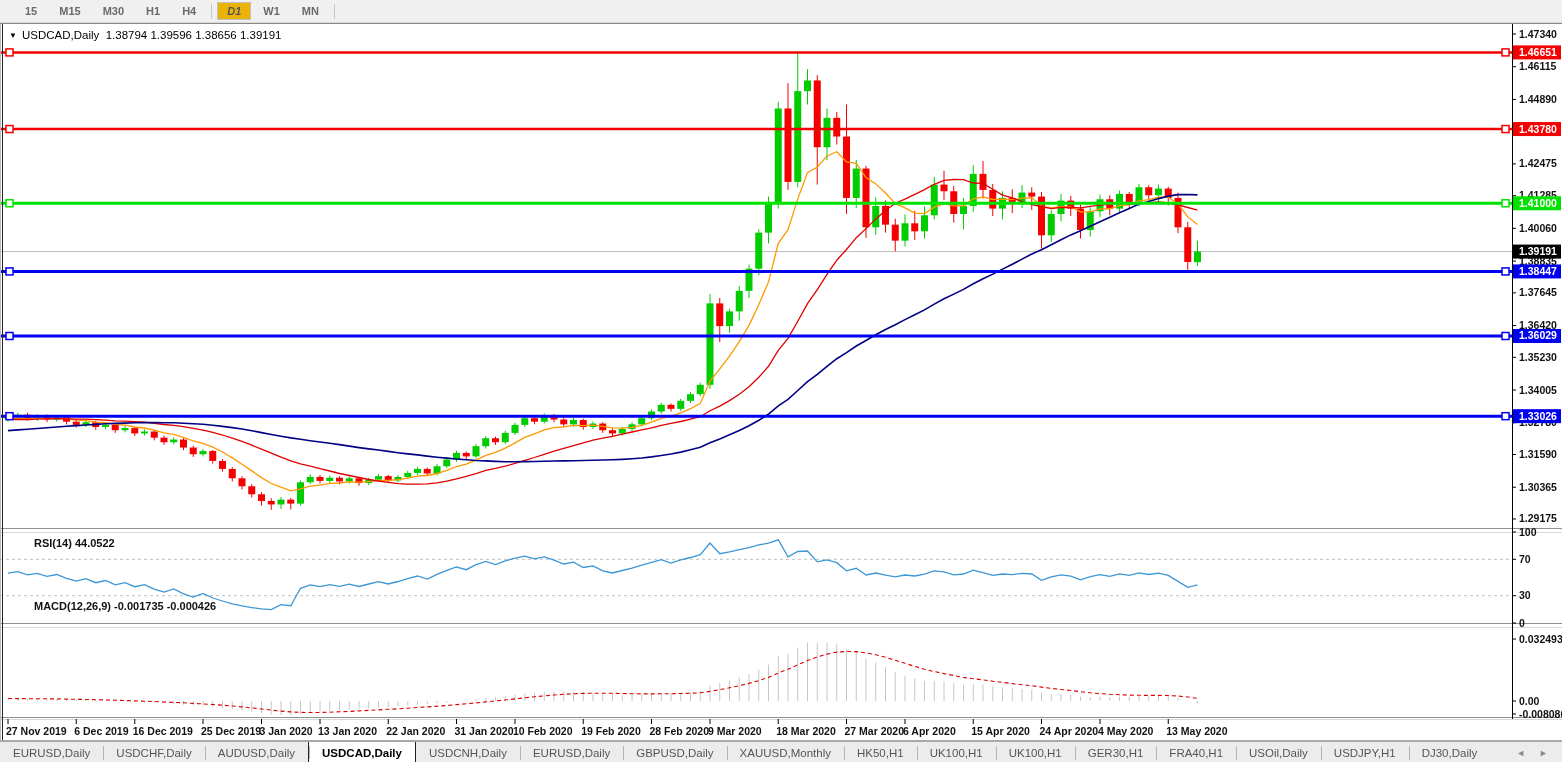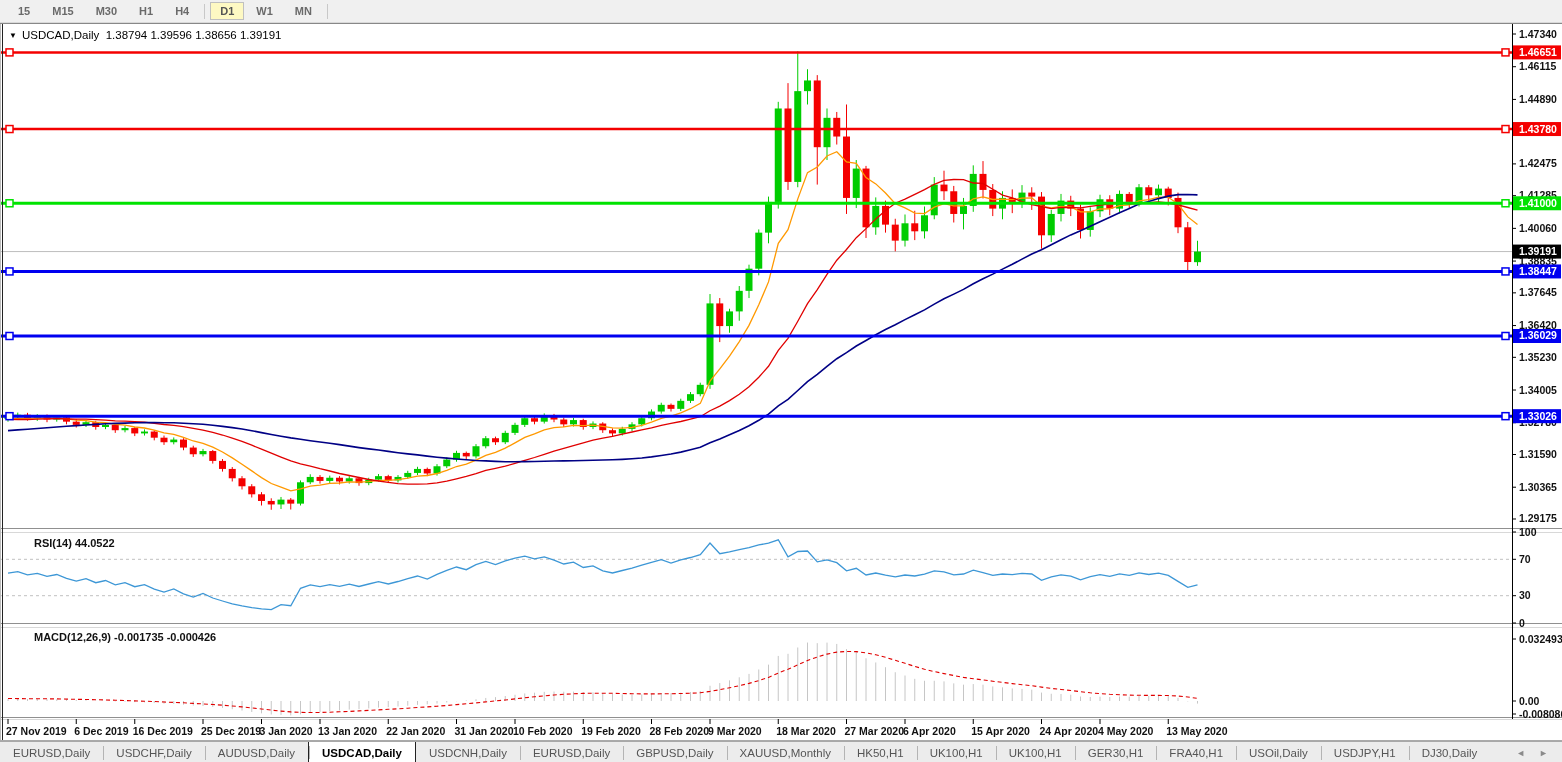--- a/index.html
+++ b/index.html
@@ -1,21 +1,21 @@
 <!DOCTYPE html>
 <html><head>
 <meta charset="utf-8">
 <style>
   html,body{margin:0;padding:0;background:#f0f0f0;width:1562px;height:762px;overflow:hidden;
     font-family:"Liberation Sans","DejaVu Sans",sans-serif;}
   
   .toolbar{height:22px;display:flex;align-items:center;background:#f0f0f0;border-bottom:1px solid #d9d9d9;
-    padding-left:7px;user-select:none;}
+    padding-left:14px;user-select:none;}
   .tfbtn{font-size:11px;font-weight:bold;color:#6a6a6a;padding:2px 9px;margin:0 1px;border:1px solid transparent;cursor:pointer;}
-  .tfbtn.active{background:#fef9c3;border:1px solid #c0c0c0;color:#555;}
+  .tfbtn.active{background:#eab308;border:1px solid #c0c0c0;color:#555;font-style:italic;}
   .tbsep{width:1px;height:15px;background:#c8c8c8;margin:0 4px;}
   
   .chartwrap{position:relative;width:1562px;height:718px;background:#fff;}
   .chartwrap svg{display:block;}
   .overlay{position:absolute;left:9px;color:#000;white-space:nowrap;pointer-events:none;}
   .title-row{top:6px;font-size:11.5px;font-weight:normal;}
   .title-row .caret{font-size:8px;vertical-align:1px;margin-right:5px;}
   .ind-label{font-size:11px;font-weight:600;color:#111;padding-left:25px;}
   
   .tabbar{height:22px;display:flex;align-items:stretch;background:#ececec;border-top:1px solid #a8a8a8;
@@ -580,21 +580,21 @@
         <line x1="1100" y1="696" x2="1100" y2="701" stroke="#000"></line>
         <text font-size="10.5px" font-weight="bold" fill="#111" font-family="&quot;Liberation Sans&quot;,&quot;DejaVu Sans&quot;,sans-serif" x="1098" y="712">4 May 2020</text>
         <line x1="1168.25" y1="696" x2="1168.25" y2="701" stroke="#000"></line>
         <text font-size="10.5px" font-weight="bold" fill="#111" font-family="&quot;Liberation Sans&quot;,&quot;DejaVu Sans&quot;,sans-serif" x="1166.25" y="712">13 May 2020</text>
       </g>
     </svg>
   <div class="overlay title-row">
     <span class="caret">▼</span><span>USDCAD,Daily</span>&nbsp;&nbsp;<span>1.38794 1.39596 1.38656 1.39191</span>
   </div>
   <div class="overlay ind-label" style="top:514px">RSI(14) 44.0522</div>
-  <div class="overlay ind-label" style="top:608px">MACD(12,26,9) -0.001735 -0.000426</div>
+  <div class="overlay ind-label" style="top:577px">MACD(12,26,9) -0.001735 -0.000426</div>
 </div>
 
 <div class="tabbar" id="tabbar">
     <div class="tab">EURUSD,Daily</div>
     <div class="tab">USDCHF,Daily</div>
     <div class="tab">AUDUSD,Daily</div>
     <div class="tab active">USDCAD,Daily</div>
     <div class="tab">USDCNH,Daily</div>
     <div class="tab">EURUSD,Daily</div>
     <div class="tab">GBPUSD,Daily</div>

